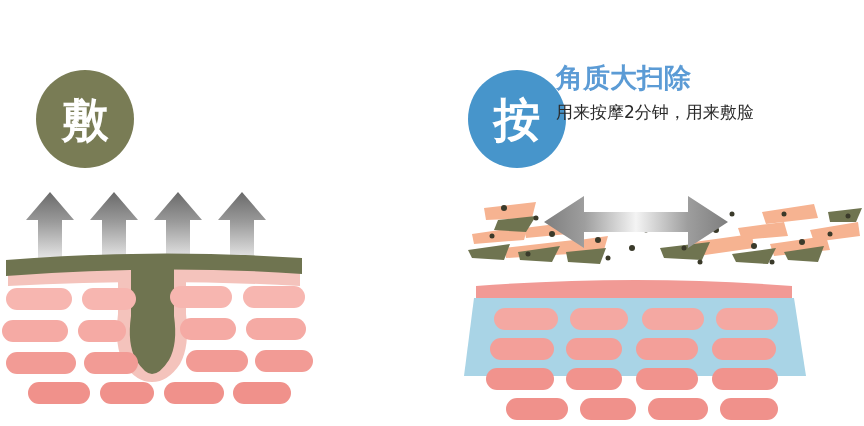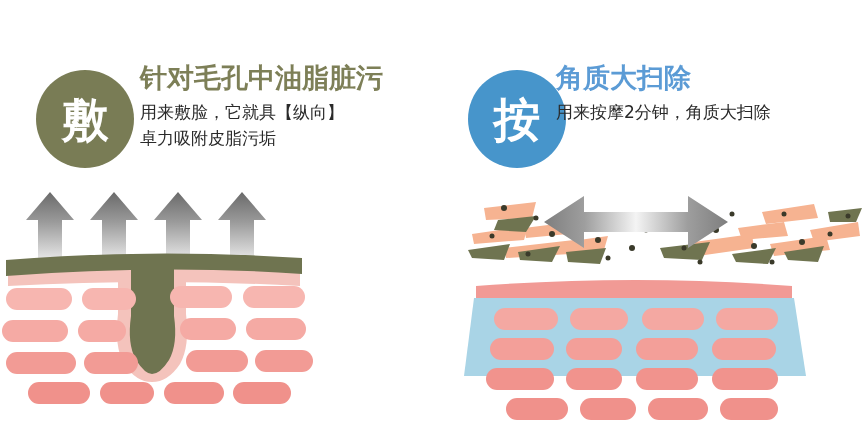--- a/index.html
+++ b/index.html
@@ -99,25 +99,20 @@
 </head>
 <body>
 
 <div class="canvas">
 
   <div class="panel panel-left">
 
     <div class="header">
       <div class="badge badge-olive">敷</div>
 
-      <div class="header-text">
-        <div class="title title-olive">针对毛孔中油脂脏污</div>
-        <div class="subline">用来敷脸，它就具【纵向】</div>
-        <div class="subline">卓力吸附皮脂污垢</div>
-      </div>
     </div>
 
     <div class="diagram">
       <svg width="432" height="240" viewBox="0 0 432 240" xmlns="http://www.w3.org/2000/svg">
         <defs>
           <linearGradient id="upArrowGrad" x1="0" y1="0" x2="0" y2="1">
             <stop offset="0%" stop-color="#6a6a6a"></stop>
             <stop offset="45%" stop-color="#9a9a9a"></stop>
             <stop offset="100%" stop-color="#e4e4e4"></stop>
           </linearGradient>
@@ -194,21 +189,21 @@
     </div>
   </div>
 
   <div class="panel panel-right">
 
     <div class="header">
       <div class="badge badge-blue">按</div>
 
       <div class="header-text">
         <div class="title title-blue">角质大扫除</div>
-        <div class="subline">用来按摩2分钟，角质大扫除</div>
+        <div class="subline">用来按摩2分钟，用来敷脸</div>
       </div>
     </div>
 
     <div class="diagram">
       <svg width="432" height="240" viewBox="0 0 432 240" xmlns="http://www.w3.org/2000/svg">
         <defs>
           <linearGradient id="hArrowGrad" x1="0" y1="0" x2="1" y2="0">
             <stop offset="0%" stop-color="#7e7e7e"></stop>
             <stop offset="22%" stop-color="#9e9e9e"></stop>
             <stop offset="50%" stop-color="#f4f4f4"></stop>

